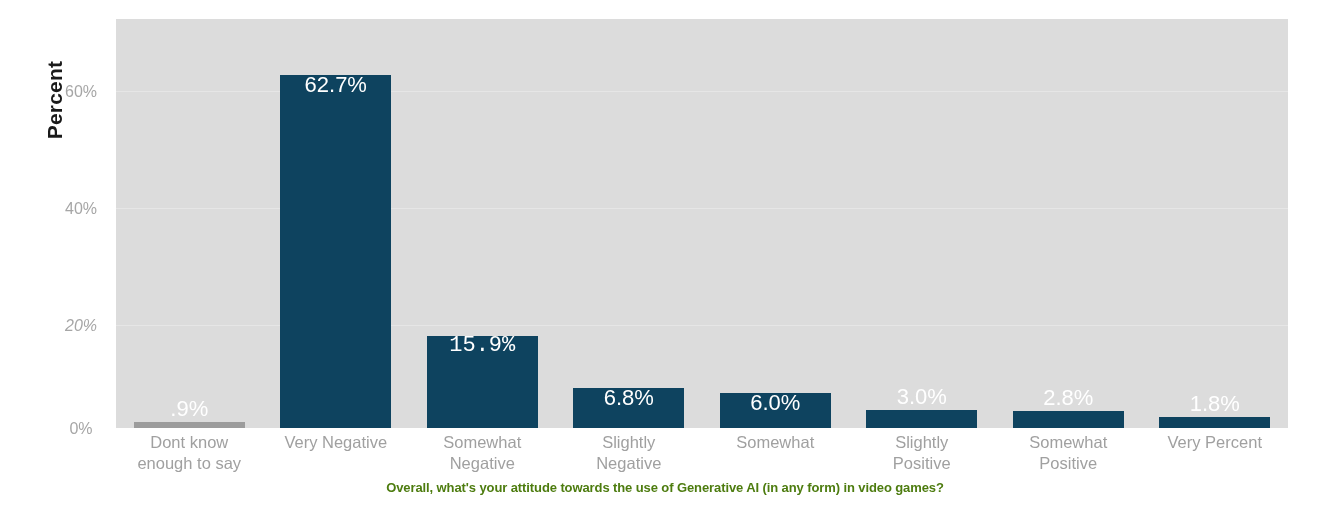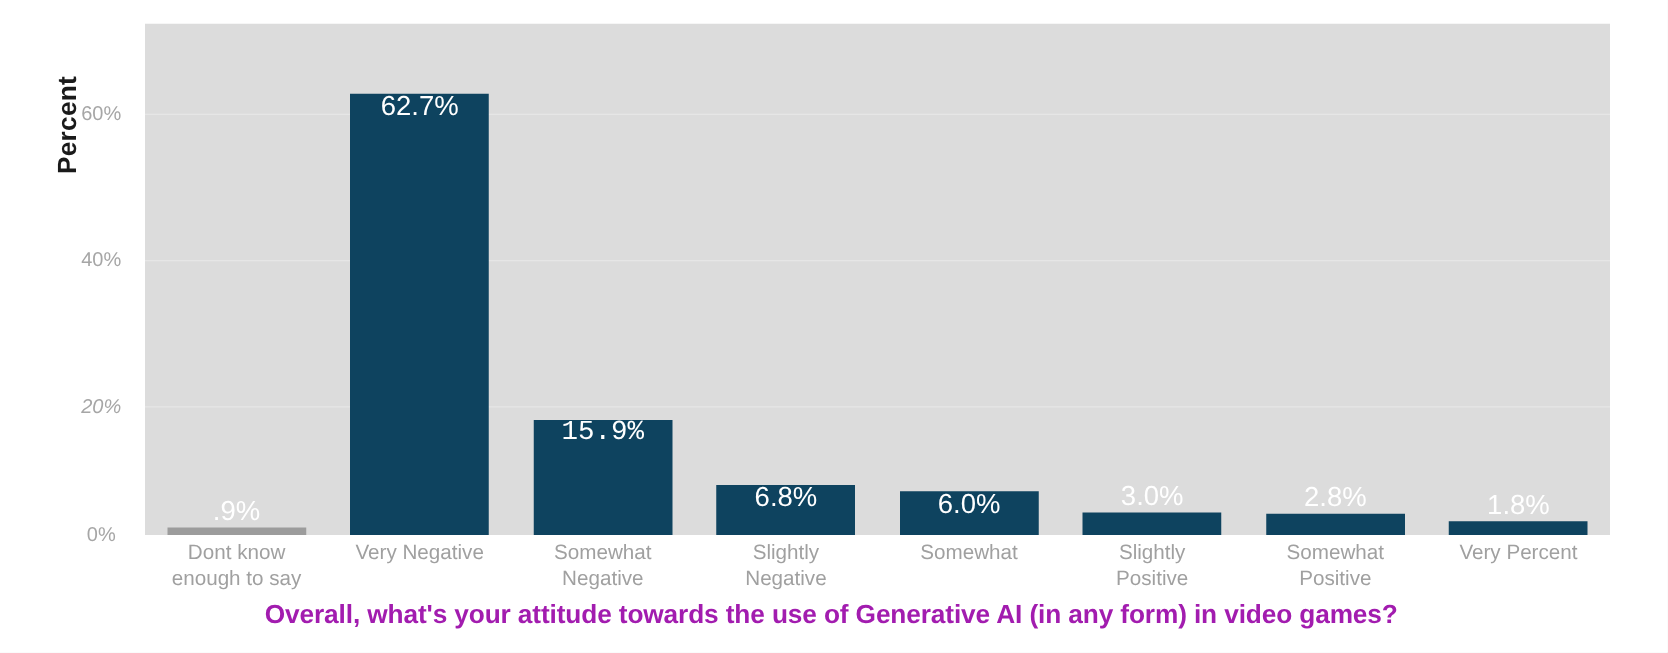--- a/index.html
+++ b/index.html
@@ -128,23 +128,23 @@
     line-height: 21px;
   }
 
   
   #x-axis-title {
     position: absolute;
     left: 0;
     top: 480px;
     width: 1330px;
     text-align: center;
-    font-size: 21px;
+    font-size: 13px;
     font-weight: bold;
-    color: #a21caf;
+    color: #4d7c0f;
     letter-spacing: -0.1px;
   }
 </style>
 </head>
 <body>
 
 <div id="chart-root">
 
   <div class="y-axis-title">Percent</div>
 

